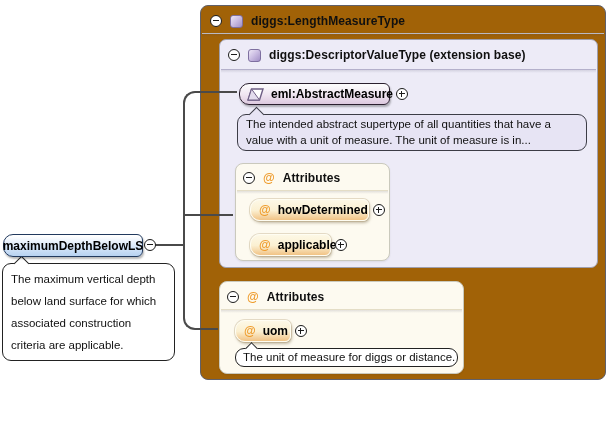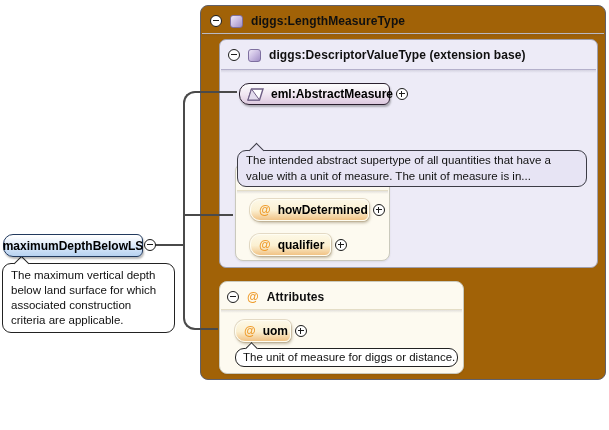--- a/index.html
+++ b/index.html
@@ -78,24 +78,24 @@
     background:linear-gradient(180deg,#fbfafc 8%,#efe4f0 55%,#ddc9df 100%);
   }
   .tag-attr {
     padding-left:8px; gap:7px;
     border:1px solid #fffdf2;
     background:linear-gradient(180deg,#fdf8e6 0%,#fbf0d2 52%,#f1c385 100%);
     box-shadow:0 0 0 1px rgba(160,130,80,0.25), 1px 2px 3px rgba(90,70,30,0.35);
   }
 
   
-  .note { position:absolute; font-size:11.5px; line-height:15px; color:#101010; z-index:6; }
+  .note { position:absolute; font-size:11.5px; line-height:22px; color:#101010; z-index:6; }
   .note .body { position:relative; border-radius:9px; padding:4px 8px; }
   .note.white .body { background:#ffffff; border:1.4px solid #222; }
-  .note.lav .body   { background:#e7e4f4; border:1.1px solid #3c3c46;margin-top:36px; }
+  .note.lav .body   { background:#e7e4f4; border:1.1px solid #3c3c46; }
   .tail {
     position:absolute; width:11px; height:11px; top:-6px; left:13px;
     transform:rotate(45deg); display:block; z-index:1;
   }
   .note.white .tail { background:#ffffff; border-left:1.4px solid #222; border-top:1.4px solid #222; }
   .note.lav .tail   { background:#e7e4f4; border-left:1.1px solid #3c3c46; border-top:1.1px solid #3c3c46; }
   .note .txt { position:relative; z-index:2; }
 
   
   .pgram { width:17px; height:13px; flex:0 0 17px; display:inline-block; }
@@ -164,21 +164,21 @@
         <div class="sep cream" style="top:26px;"></div>
 
         <div class="tag tag-attr" style="left:14px; top:35px; width:119px;">
           <span class="at">@</span>
           <span>howDetermined</span>
         </div>
         <span class="circ plus abs" style="left:137px; top:40px;"></span>
 
         <div class="tag tag-attr" style="left:14px; top:70px; width:81px;">
           <span class="at">@</span>
-          <span>qualifier</span>
+          <span>applicable</span>
         </div>
         <span class="circ plus abs" style="left:99px; top:75px;"></span>
       </div>
     </div>
 
     <div class="attrs attrs2">
       <div class="hdr" style="left:7px; top:8px;">
         <span class="circ"></span>
         <span class="at">@</span>
         <span class="ttl">Attributes</span>

